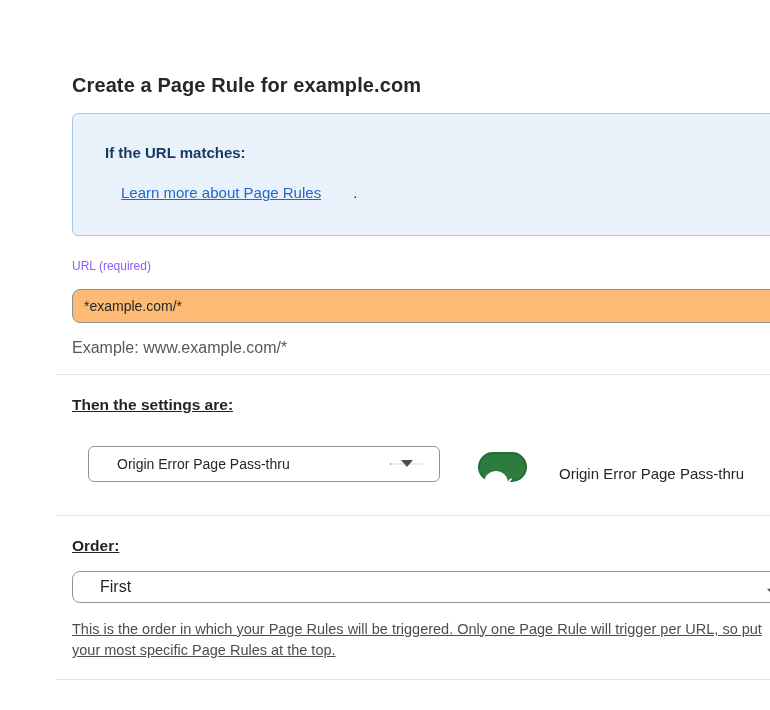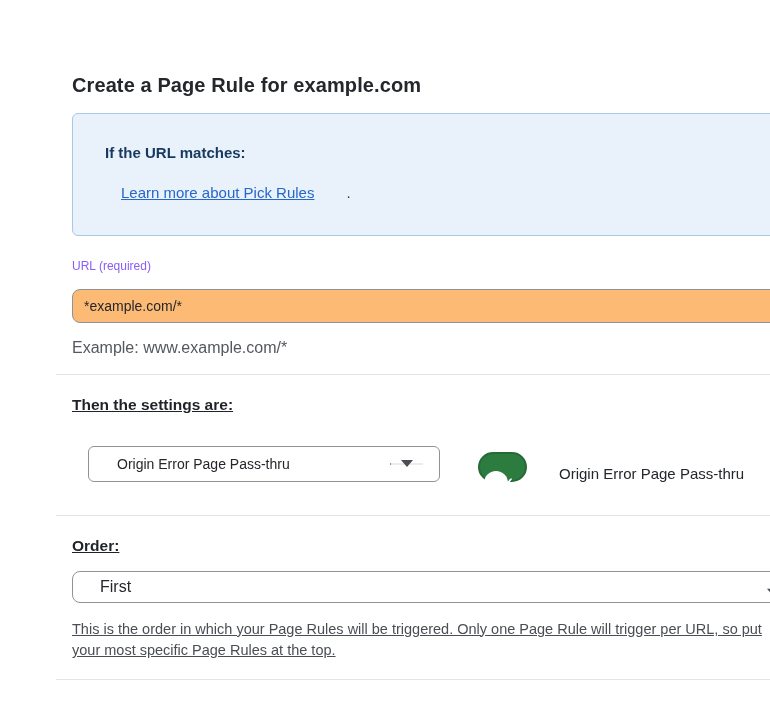--- a/index.html
+++ b/index.html
@@ -227,21 +227,21 @@
 </style>
 </head>
 <body>
 
 <div class="page">
 
   <h1 class="page-title">Create a Page Rule for example.com</h1>
 
   <div class="info-box">
     <div class="info-heading">If the URL matches:</div>
-    <div><a class="info-link">Learn more about Pick Rules</a><span>.</span></div>
+    <div><a class="info-link">Learn more about Page Rules</a><span>.</span></div>
   </div>
 
   <label class="field-label">URL (required)</label>
   <input class="text-input" type="text" value="*example.com/*" style="">
   <div class="helper-text">Example: www.example.com/*</div>
 
   <hr class="divider">
 
   <div class="section-heading">Then the settings are:</div>
 

